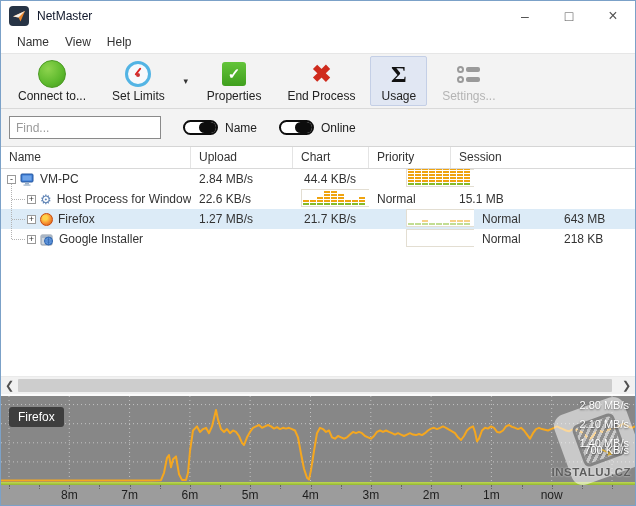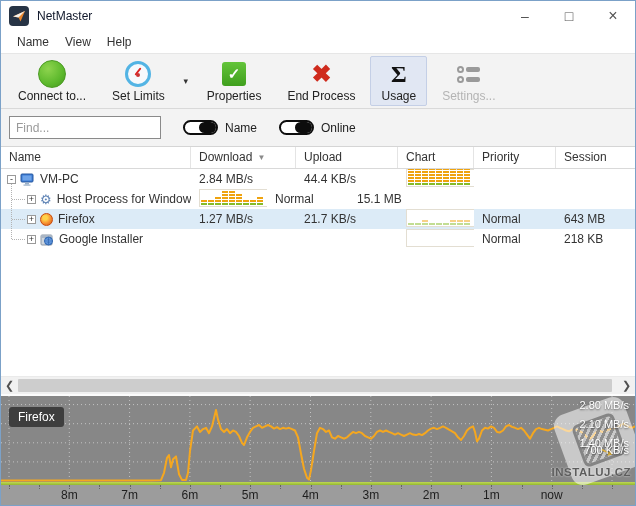--- a/index.html
+++ b/index.html
@@ -179,21 +179,20 @@
       <div class="toggle">
           <div class="knob"></div>
         </div>
       <div class="toggle-label">Online</div>
     </div>
   </div>
 
   <div class="table">
     <div class="thead">
       <div class="th c-name">Name</div>
-      <div class="th c-down"><span>Download</span><span class="sort-ind">▼</span></div>
       <div class="th c-up">Upload</div>
       <div class="th c-chart">Chart</div>
       <div class="th c-prio">Priority</div>
       <div class="th c-sess">Session</div>
     </div>
     <div class="tbody">
       <div class="tree-vline"></div>
 
       <div class="tr">
         <div class="td c-name name-cell">
@@ -289,20 +288,21 @@
         <div class="td c-prio"></div>
         <div class="td c-sess"></div>
       </div>
 
       <div class="tr">
         <div class="td c-name name-cell lvl1">
           <div class="expander">+</div>
           <div class="row-icon icon-gear">⚙</div>
           <span>Host Process for Windows ...</span>
         </div>
+        <div class="td c-up">22.6 KB/s</div>
         <div class="td c-chart">
             <div class="spark-box">
               <div class="spark-col">
                 <div class="spark-seg" style="background: rgb(134, 187, 40);"></div>
                 <div class="spark-seg" style="background: rgb(239, 163, 15);"></div>
               </div>
               <div class="spark-col">
                 <div class="spark-seg" style="background: rgb(134, 187, 40);"></div>
                 <div class="spark-seg" style="background: rgb(239, 163, 15);"></div>
               </div>

